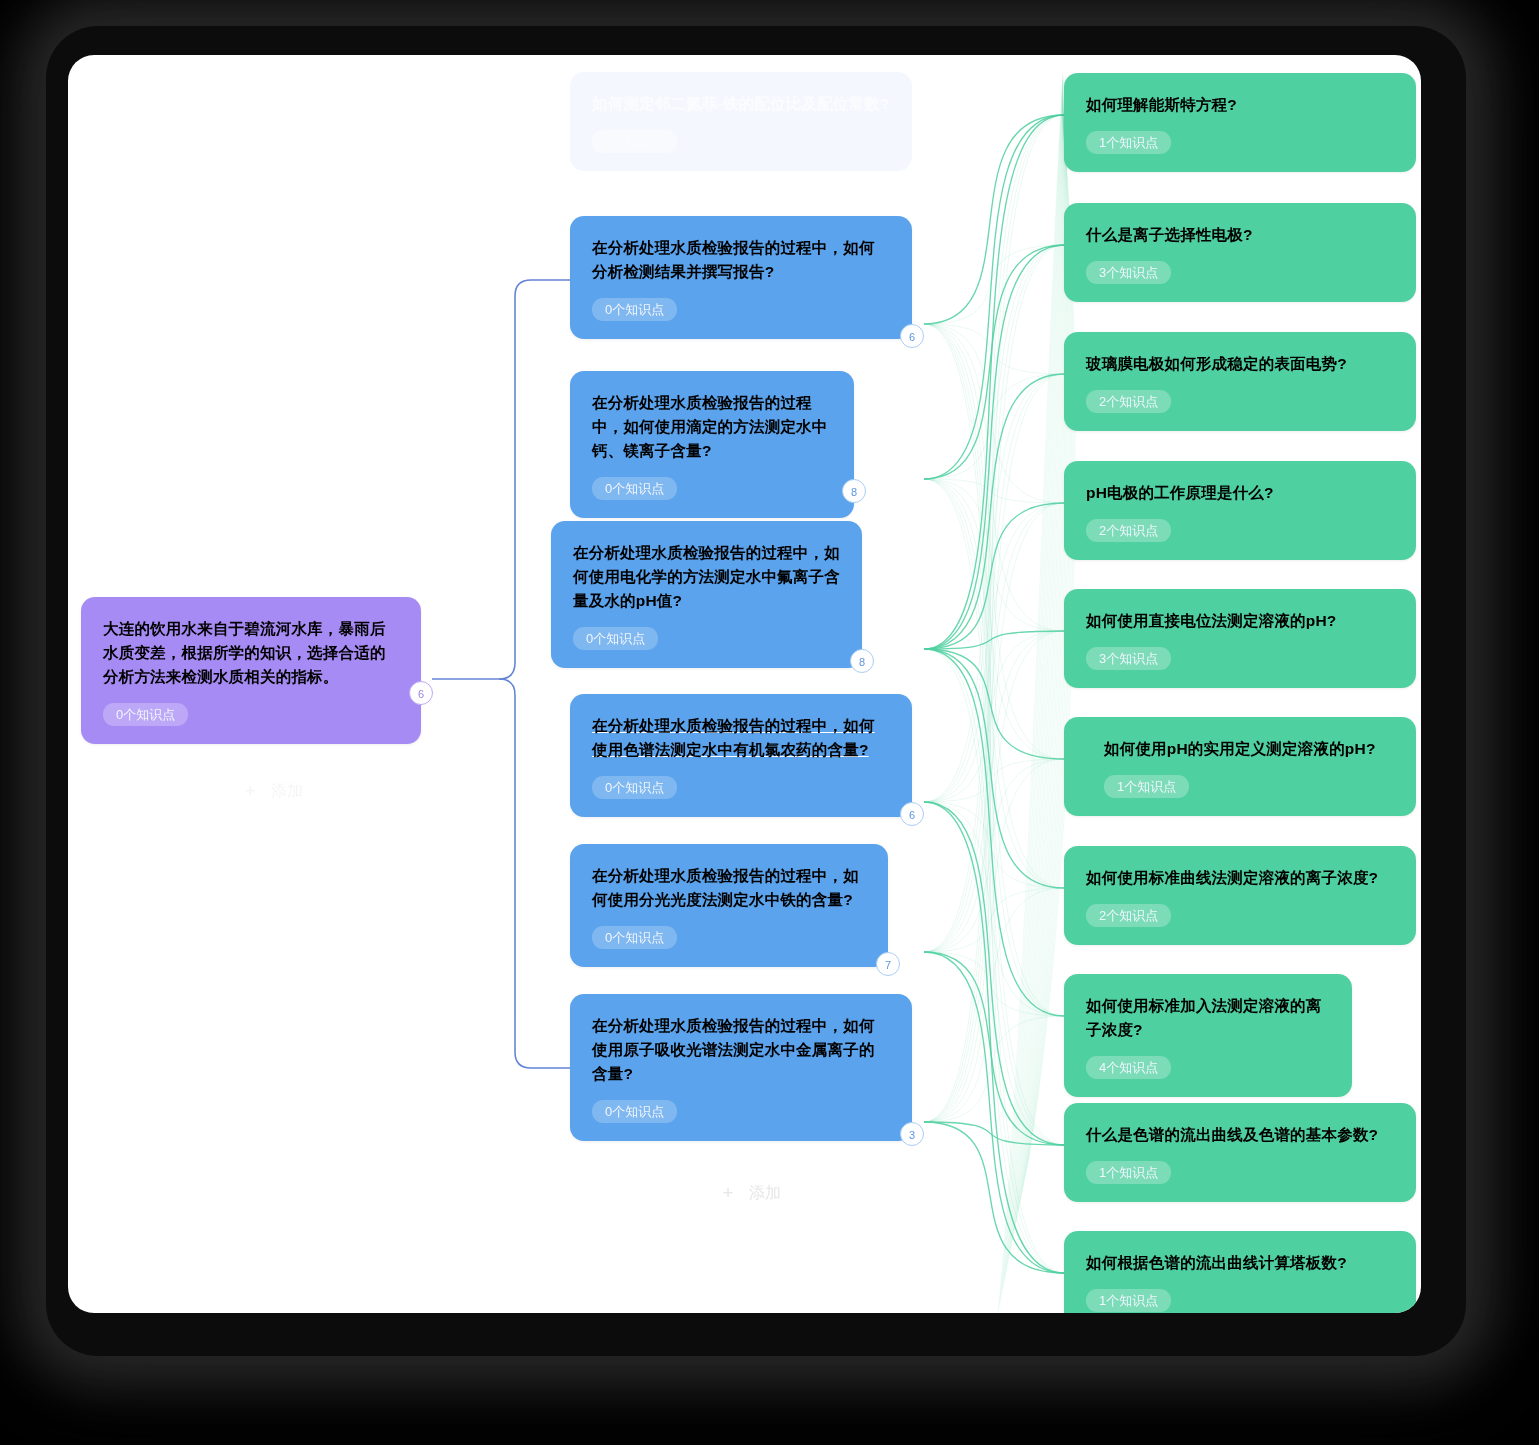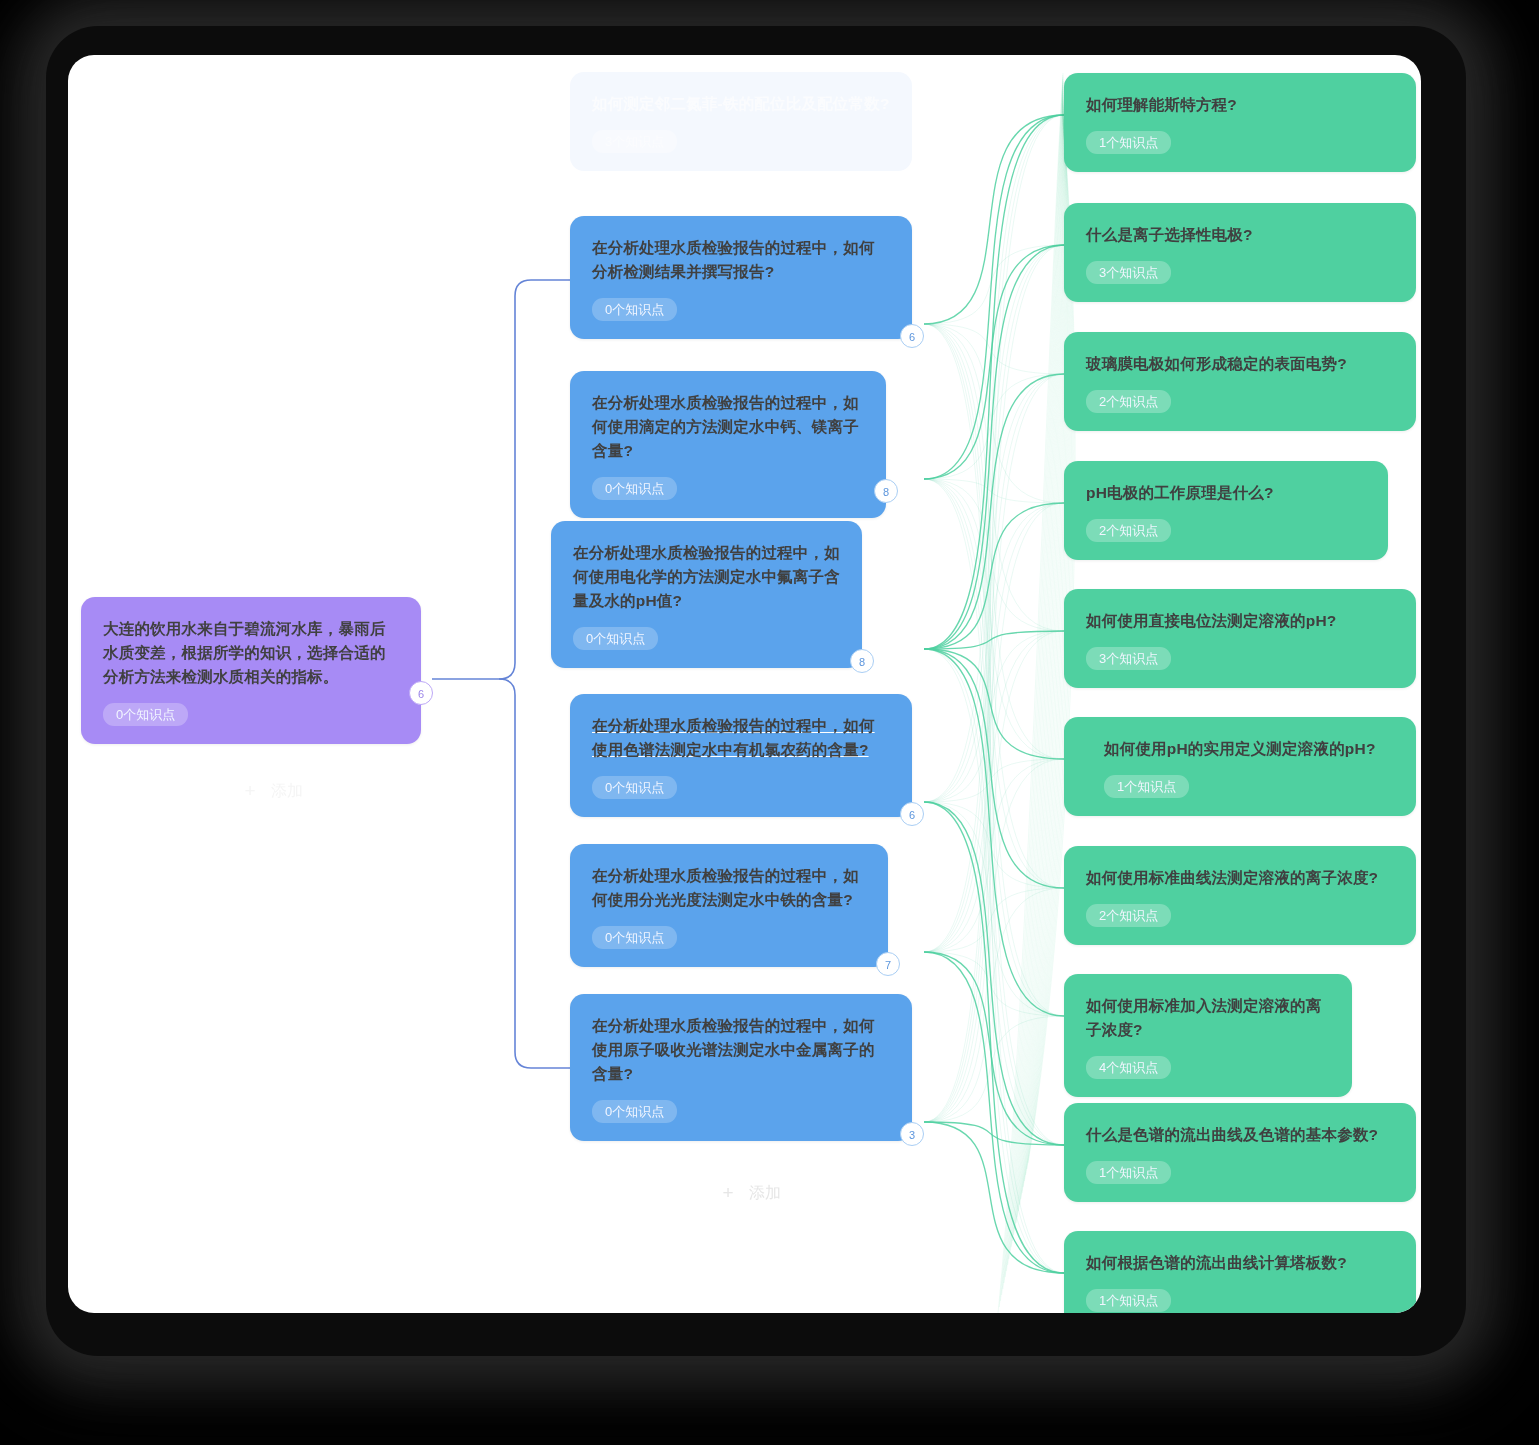--- a/index.html
+++ b/index.html
@@ -58,21 +58,21 @@
     border-radius: 14px;
     padding: 20px 22px 18px 22px;
     color: #ffffff;
     box-shadow: 0 1px 3px rgba(0,0,0,0.07);
   }
   .node .title {
     font-size: 15.5px;
     font-weight: bold;
     line-height: 1.55;
     letter-spacing: 0.2px;
-    color: #404040;
+    color: #000000;
   }
   .node .chip {
     display: inline-block;
     margin-top: 14px;
     padding: 5px 13px;
     border-radius: 11px;
     background: rgba(255,255,255,0.22);
     font-size: 13px;
     line-height: 1;
     color: #f2f6ff;
@@ -249,21 +249,21 @@
       <div class="chip">0个知识点</div>
       <div class="badge root-b" style="right:-12px; top:57%;">6</div>
     </div>
 
     <div class="node branch" style="left:502px; top:161px; width:342px;">
       <div class="title">在分析处理水质检验报告的过程中，如何分析检测结果并撰写报告?</div>
       <div class="chip">0个知识点</div>
       <div class="badge branch-b" style="right:-12px; top:108px;">6</div>
     </div>
 
-    <div class="node branch" style="left:502px; top:316px; width:316px;">
+    <div class="node branch" style="left:502px; top:316px; width:284px;">
       <div class="title">在分析处理水质检验报告的过程中，如何使用滴定的方法测定水中钙、镁离子含量?</div>
       <div class="chip">0个知识点</div>
       <div class="badge branch-b" style="right:-12px; top:108px;">8</div>
     </div>
 
     <div class="node branch" style="left:475px; top:466px; width:311px;margin-left:8px;">
       <div class="title">在分析处理水质检验报告的过程中，如何使用电化学的方法测定水中氟离子含量及水的pH值?</div>
       <div class="chip">0个知识点</div>
       <div class="badge branch-b" style="right:-12px; top:128px;">8</div>
     </div>
@@ -294,21 +294,21 @@
     <div class="node leaf" style="left:996px; top:148px; width:352px;">
       <div class="title">什么是离子选择性电极?</div>
       <div class="chip">3个知识点</div>
     </div>
 
     <div class="node leaf" style="left:996px; top:277px; width:352px;">
       <div class="title">玻璃膜电极如何形成稳定的表面电势?</div>
       <div class="chip">2个知识点</div>
     </div>
 
-    <div class="node leaf" style="left:996px; top:406px; width:324px;">
+    <div class="node leaf" style="left:996px; top:406px; width:352px;">
       <div class="title">pH电极的工作原理是什么?</div>
       <div class="chip">2个知识点</div>
     </div>
 
     <div class="node leaf" style="left:996px; top:534px; width:352px;">
       <div class="title">如何使用直接电位法测定溶液的pH?</div>
       <div class="chip">3个知识点</div>
     </div>
 
     <div class="node leaf" style="left:996px; top:662px; width:352px;padding-left:40px;">

